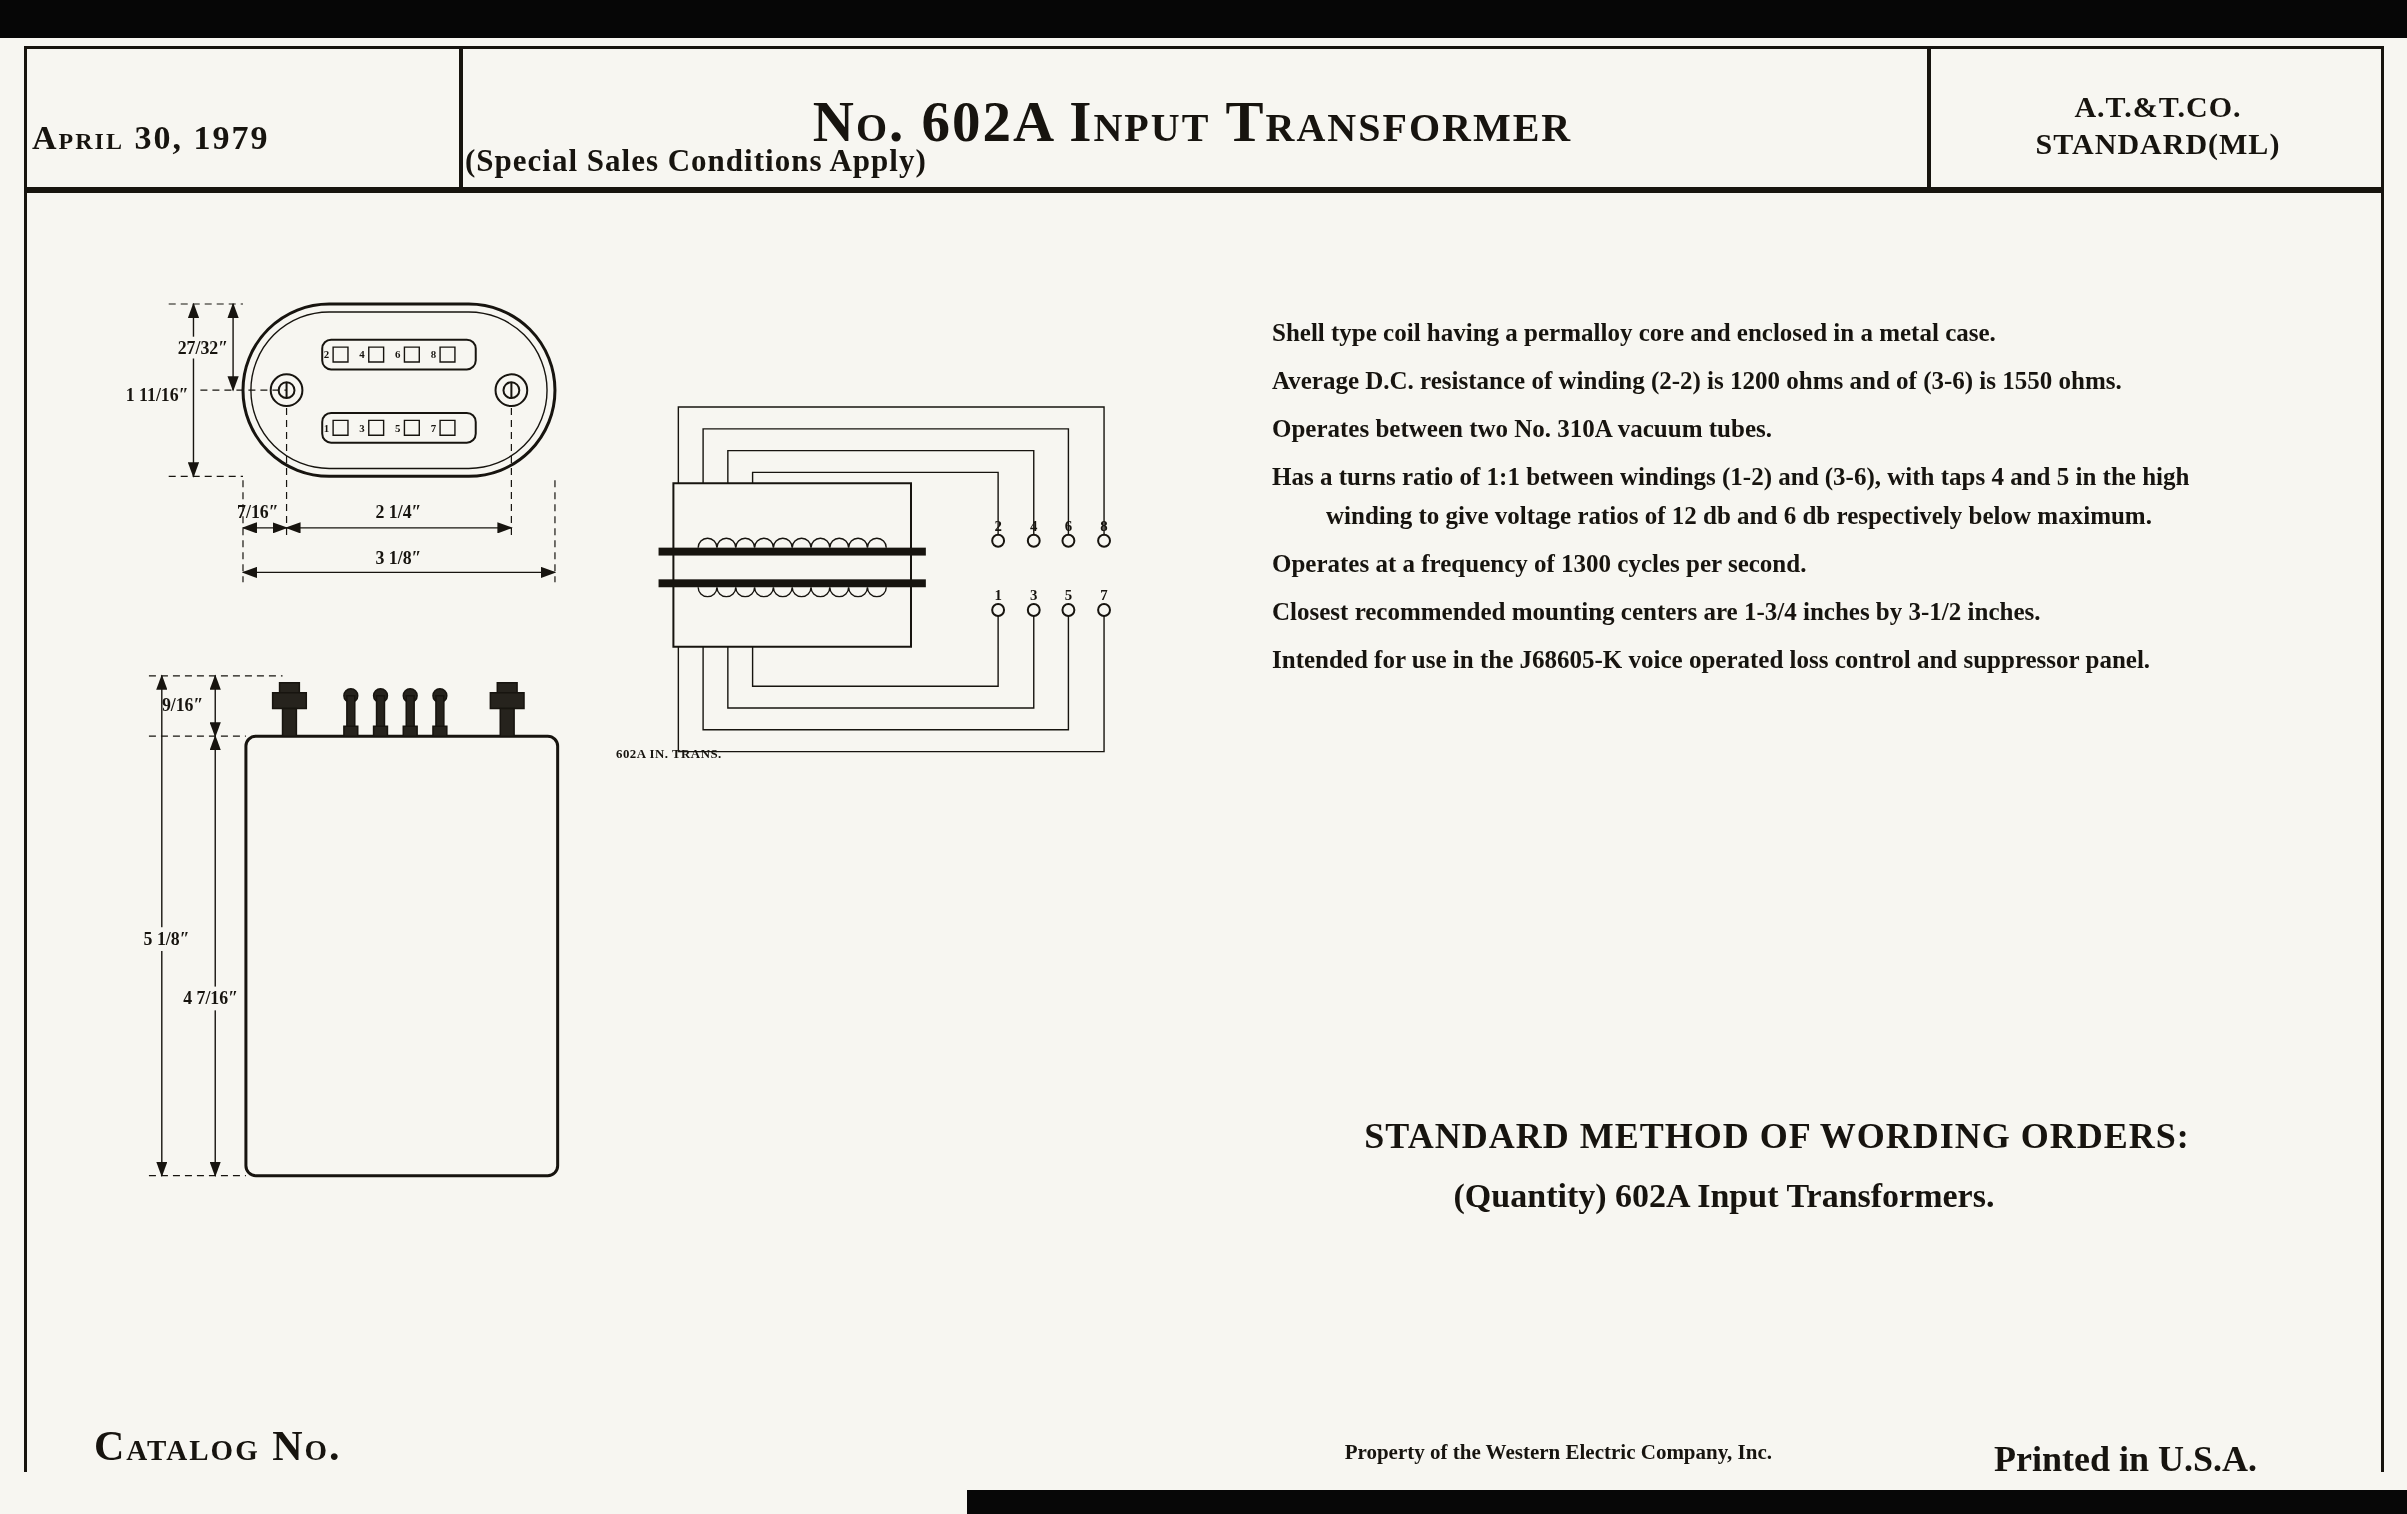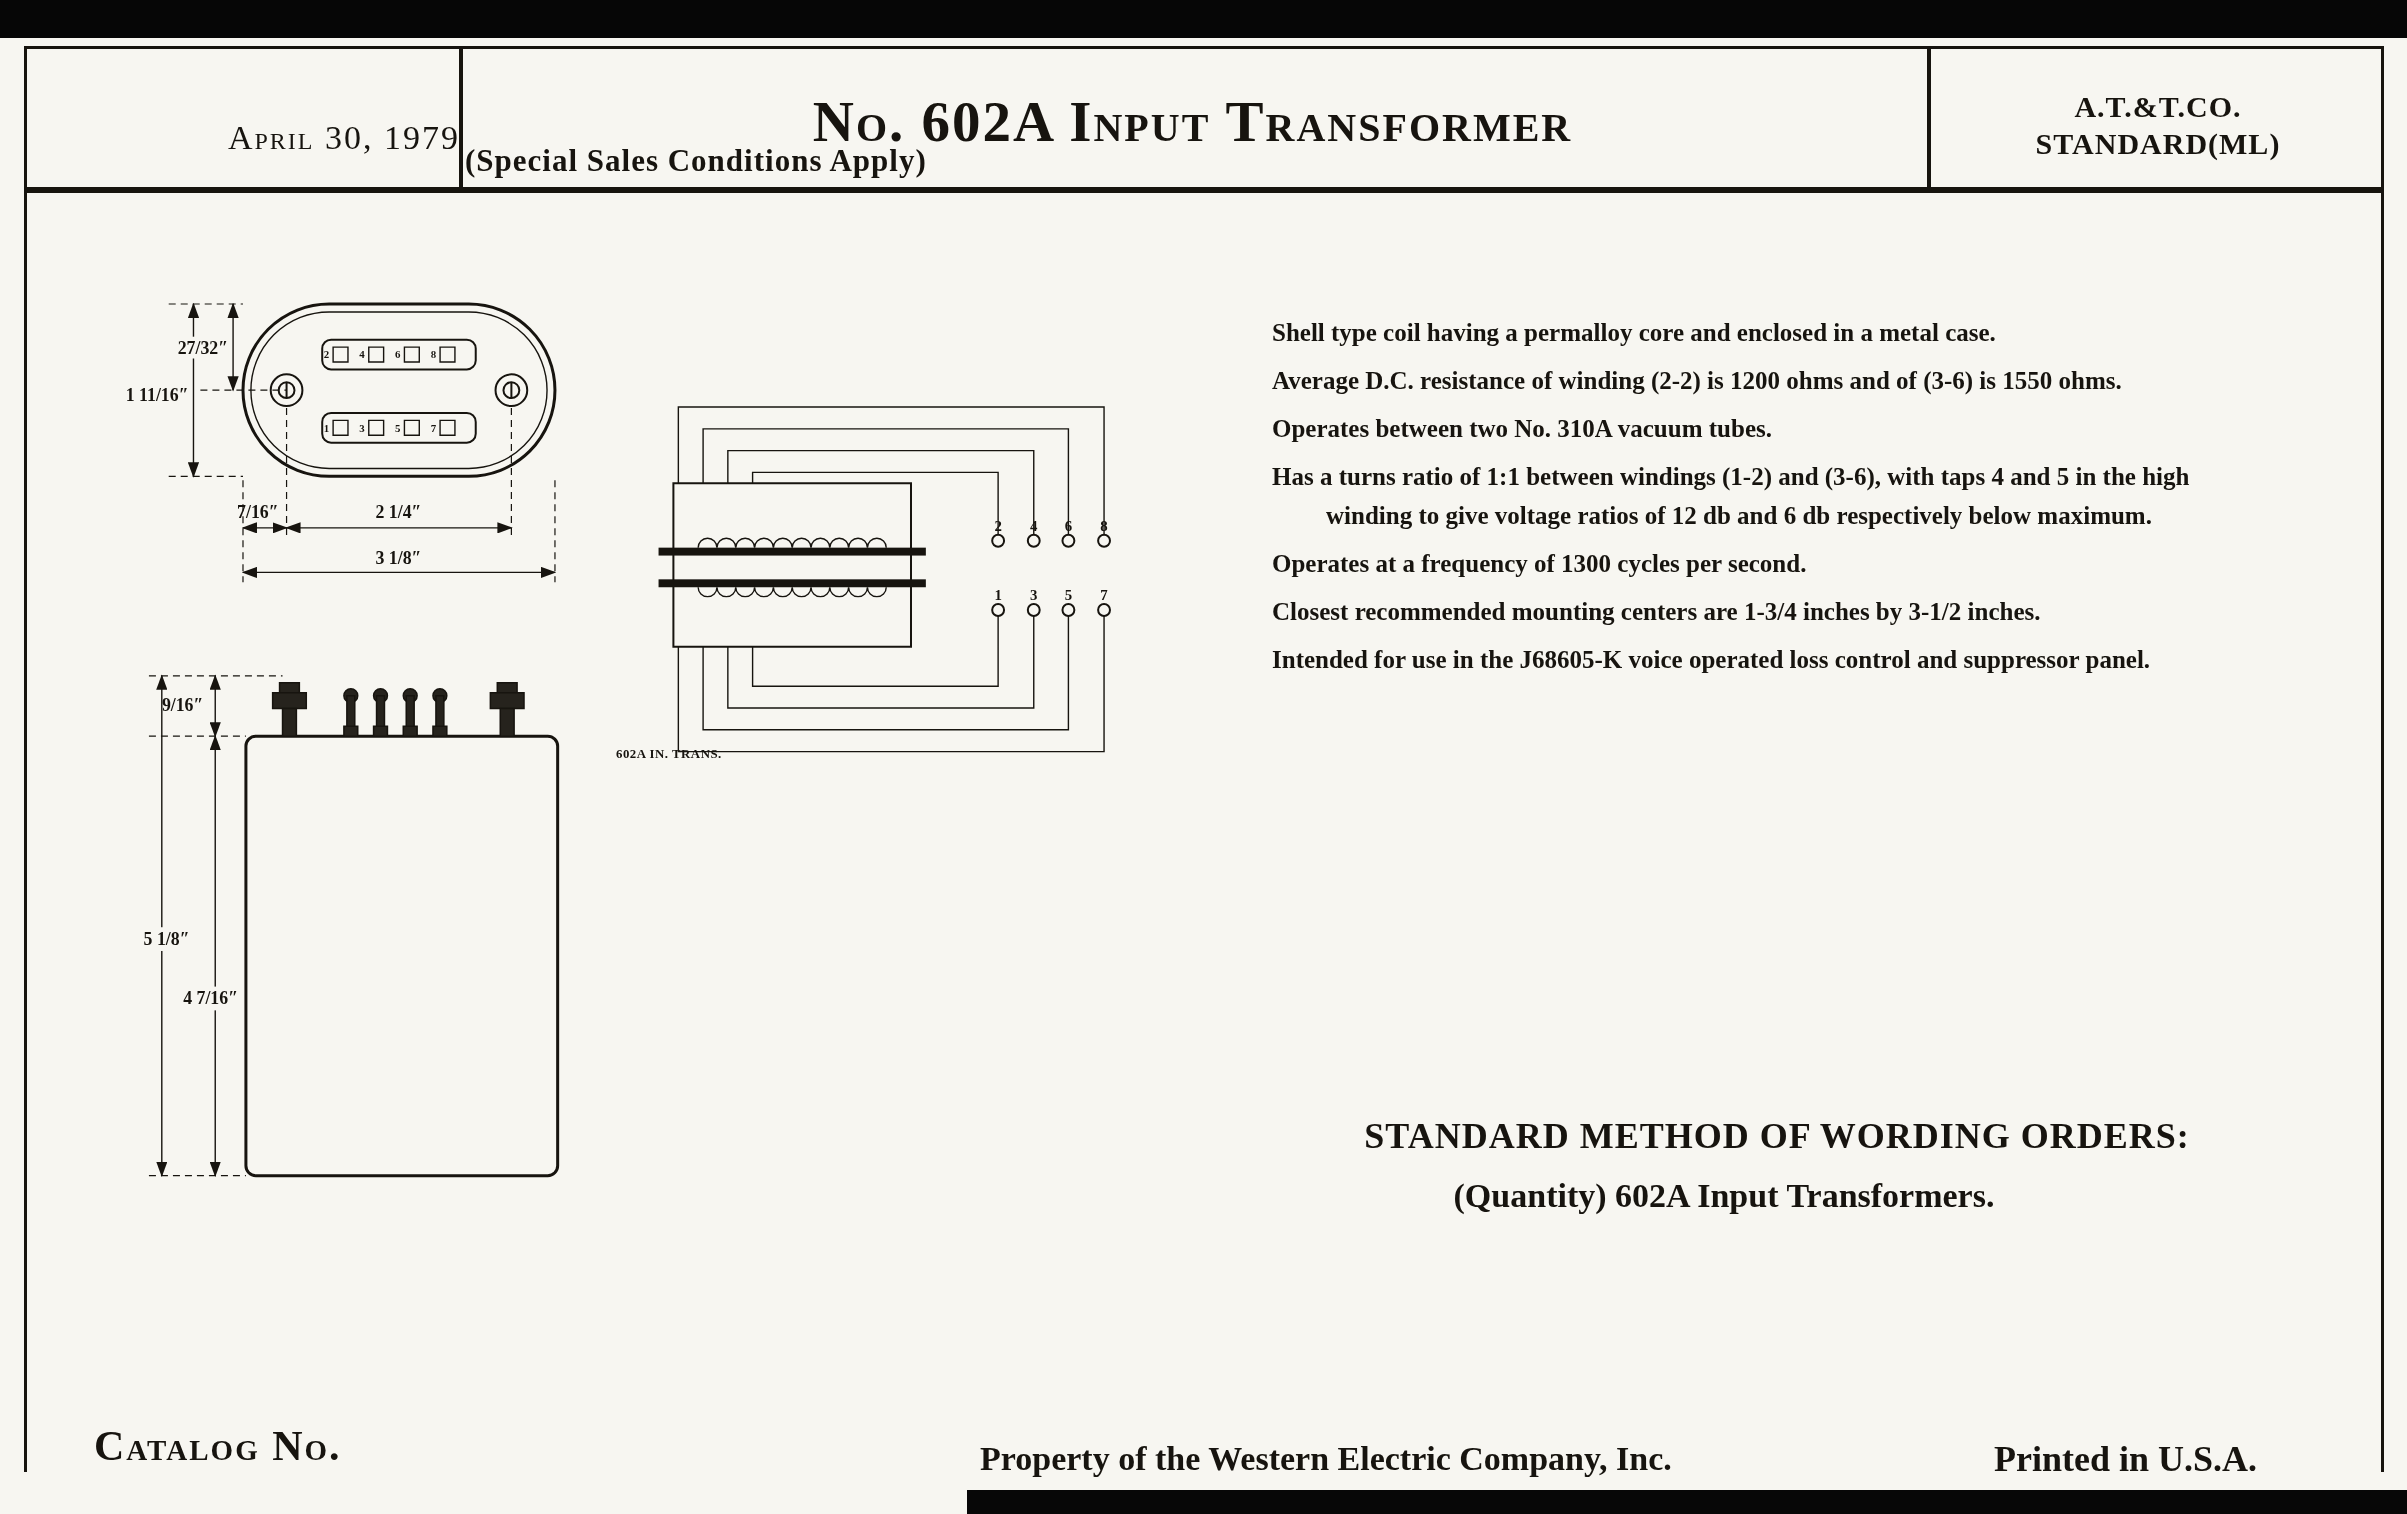--- a/index.html
+++ b/index.html
@@ -9,40 +9,40 @@
     font-family:"Liberation Serif","DejaVu Serif",serif;
     color:#17140f;
   }
   .abs{position:absolute;}
   .page{
     position:absolute;left:0;top:38px;width:2408px;height:1477px;
     background:#f7f6f1;
   }
   .ink-line{background:#17140f;position:absolute;}
   
-  .date-cell{left:54px;top:81px;width:406px;text-align:right;
-    font-size:34px;font-weight:400;font-variant:small-caps;letter-spacing:2px;}
+  .date-cell{left:32px;top:81px;width:406px;text-align:left;
+    font-size:34px;font-weight:700;font-variant:small-caps;letter-spacing:2px;}
   .title{left:465px;top:36px;width:1455px;text-align:center;
     font-size:57px;font-weight:700;font-variant:small-caps;letter-spacing:2px;margin-top:15px;}
   .subtitle{left:465px;top:105px;width:1455px;text-align:left;
     font-size:31px;font-weight:700;letter-spacing:1px;}
   .org{left:1935px;top:50px;width:446px;text-align:center;
     font-size:30px;font-weight:700;line-height:37px;letter-spacing:1px;}
   
   .specs{left:1272px;top:275px;width:970px;font-size:25px;line-height:39px;font-weight:700;}
   .specs p{margin:0 0 9px 0;padding-left:54px;text-indent:-54px;}
   .orders-heading{left:1267px;top:1077px;width:1020px;text-align:center;
     font-size:36px;font-weight:700;letter-spacing:1px;}
   .orders-line{left:1214px;top:1139px;width:1020px;text-align:center;
     font-size:34px;font-weight:700;}
   
   .catalog{left:94px;top:1384px;font-size:42px;font-weight:700;
     font-variant:small-caps;letter-spacing:2px;}
-  .property{left:980px;top:1402px;width:792px;text-align:left;
-    font-size:34px;font-weight:700;}
+  .property{left:980px;top:1402px;width:792px;text-align:right;
+    font-size:21px;font-weight:700;}
   .printed{left:1960px;top:1400px;width:297px;text-align:right;
     font-size:36px;font-weight:700;}
   
   .strip-bottom{position:absolute;left:967px;top:1490px;width:1440px;height:25px;background:#070707;}
   
   svg{position:absolute;overflow:visible;}
   svg *{vector-effect:non-scaling-stroke;}
   svg text{font-family:"Liberation Serif","DejaVu Serif",serif;font-weight:700;fill:#17140f;}
   .oln{stroke:#17140f;stroke-width:3;fill:none;}
   .mln{stroke:#17140f;stroke-width:2;fill:none;}

